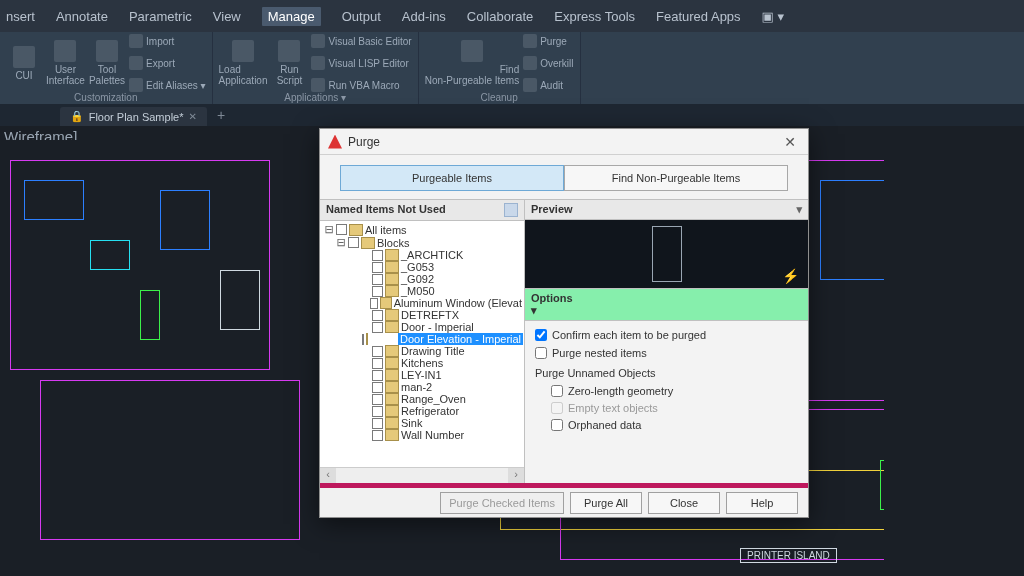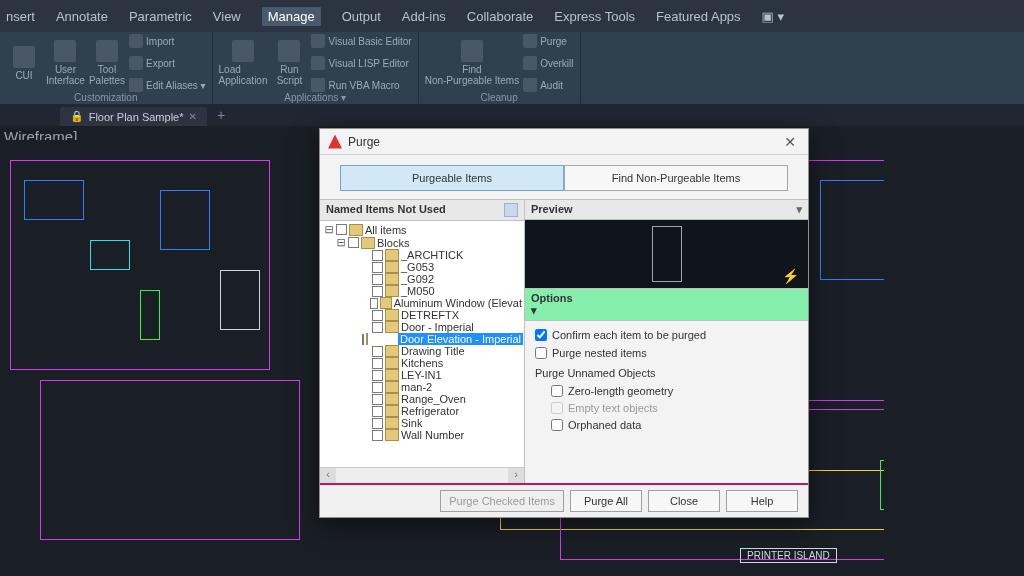--- a/index.html
+++ b/index.html
@@ -77,21 +77,21 @@
   .door-prev{ width:30px; height:56px; border:1px solid #9aa6b3;}
   .bolt{ position:absolute; right:8px; bottom:4px; color:#f6b93b; font-size:14px;}
   .opt-head{ background:#86efac; font-weight:bold; padding:3px 6px; border-top:1px solid #c0c0c0; border-bottom:1px solid #c0c0c0; display:flex; justify-content:space-between;flex-direction:column;}
   .opts{ padding:8px 10px; font-size:11px; color:#333; display:flex; flex-direction:column; gap:6px;}
   .opts label{display:flex; align-items:flex-end; gap:5px;}
   .opts input[type=checkbox]{width:12px;height:12px;}
   .subhead{ font-size:11px; color:#333; margin-top:2px;}
   .indent{ padding-left:16px; display:flex; flex-direction:column; gap:5px;}
   .disabled{ color:#9a9a9a;}
 
-  .dlg-bottom{ height:34px; border-top:2px solid #be185d; background:#f1f1f1; display:flex; justify-content:flex-end; align-items:center; padding:0 10px; gap:6px;}
+  .dlg-bottom{ height:34px; border-top:5px solid #be185d; background:#f1f1f1; display:flex; justify-content:flex-end; align-items:center; padding:0 10px; gap:6px;}
   .btn{ min-width:72px; padding:4px 8px; font-size:11px; border:1px solid #a0a0a0; background:#f7f7f7; text-align:center; cursor:pointer;}
   .btn.disabled{ color:#9a9a9a; background:#efefef; cursor:default;}
 </style>
 </head>
 <body>
 
 <div class="menubar" id="menubar">
     <span>nsert</span>
     <span>Annotate</span>
     <span>Parametric</span>
@@ -165,21 +165,21 @@
             <span>Run VBA Macro</span>
           </div>
         </div>
       </div>
       <div class="panel-title">Applications ▾</div>
     </div>
     <div class="panel">
       <div class="panel-body">
         <div class="rbtn">
           <div class="ic"></div>
-          <div style="white-space: pre; text-align: center;">Find
+          <div style="white-space: pre; text-align: right;">Find
 Non-Purgeable Items</div>
         </div>
         <div class="smallbtns">
           <div>
             <div class="ic-sm"></div>
             <span>Purge</span>
           </div>
           <div>
             <div class="ic-sm"></div>
             <span>Overkill</span>

